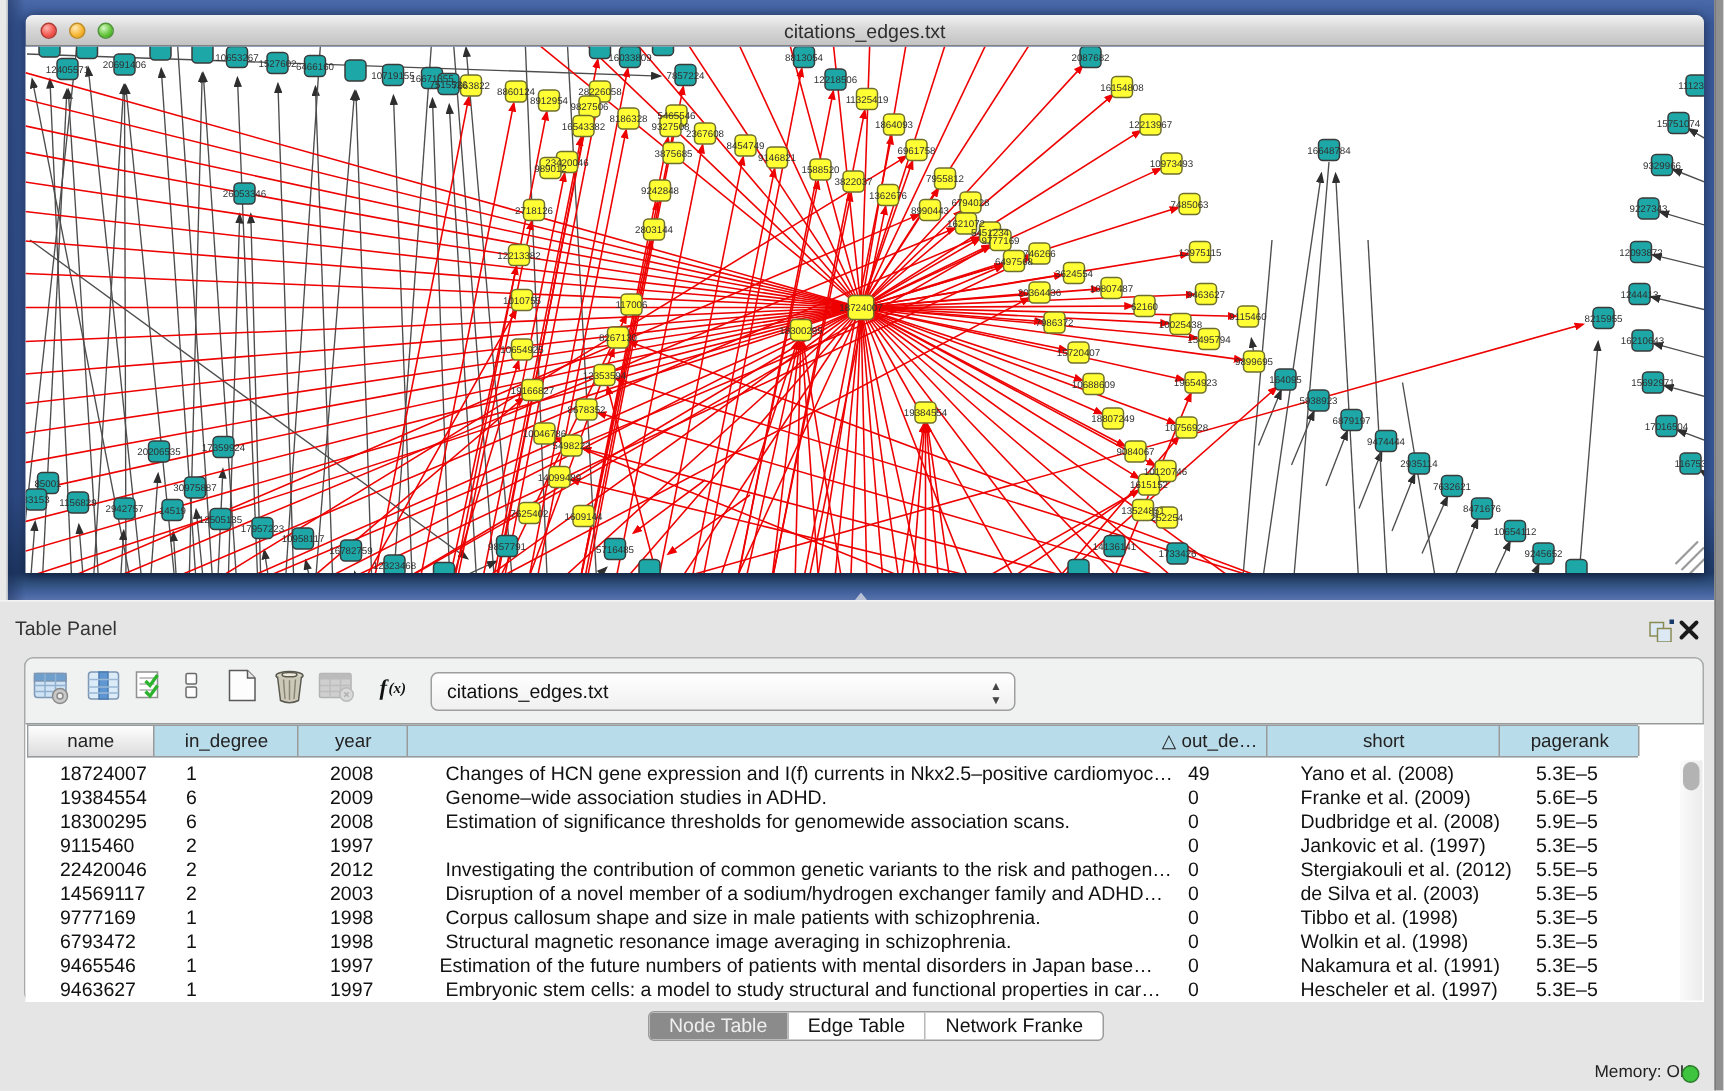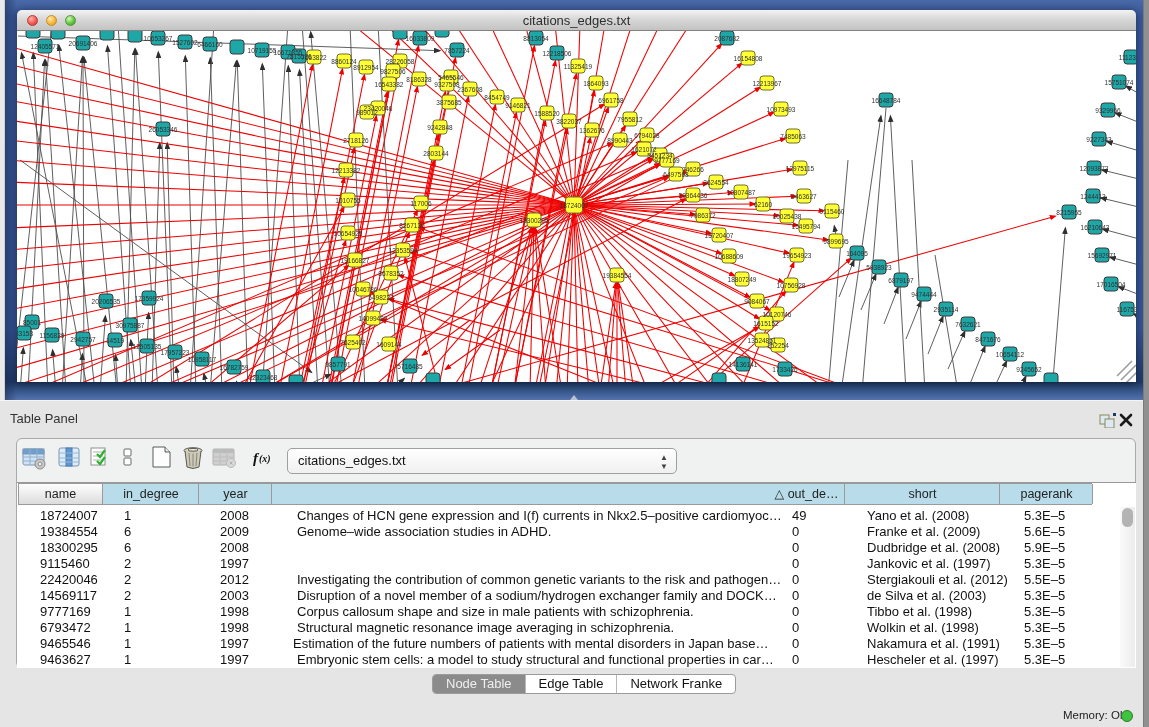--- a/index.html
+++ b/index.html
@@ -624,20 +624,21 @@
       <span style="left:203px">2009</span>
       <span style="left:280px;width:486px">Genome–wide association studies in ADHD.</span>
       <span style="left:775px">0</span>
       <span style="left:850px">Franke et al. (2009)</span>
       <span style="left:1007px">5.6E–5</span>
     </div>
 <div class="trow" style="top:57px">
       <span style="left:23px">18300295</span>
       <span style="left:107px">6</span>
       <span style="left:203px">2008</span>
+      <span style="left:280px;width:486px">Estimation of significance thresholds for genomewide association scans.</span>
       <span style="left:775px">0</span>
       <span style="left:850px">Dudbridge et al. (2008)</span>
       <span style="left:1007px">5.9E–5</span>
     </div>
 <div class="trow" style="top:73px">
       <span style="left:23px">9115460</span>
       <span style="left:107px">2</span>
       <span style="left:203px">1997</span>
       <span style="left:775px">0</span>
       <span style="left:850px">Jankovic et al. (1997)</span>
@@ -649,21 +650,21 @@
       <span style="left:203px">2012</span>
       <span style="left:280px;width:486px">Investigating the contribution of common genetic variants to the risk and pathogen…</span>
       <span style="left:775px">0</span>
       <span style="left:850px">Stergiakouli et al. (2012)</span>
       <span style="left:1007px">5.5E–5</span>
     </div>
 <div class="trow" style="top:105px">
       <span style="left:23px">14569117</span>
       <span style="left:107px">2</span>
       <span style="left:203px">2003</span>
-      <span style="left:280px;width:486px">Disruption of a novel member of a sodium/hydrogen exchanger family and DOCK…</span>
+      <span style="left:280px;width:486px">Disruption of a novel member of a sodium/hydrogen exchanger family and ADHD…</span>
       <span style="left:775px">0</span>
       <span style="left:850px">de Silva et al. (2003)</span>
       <span style="left:1007px">5.3E–5</span>
     </div>
 <div class="trow" style="top:121px">
       <span style="left:23px">9777169</span>
       <span style="left:107px">1</span>
       <span style="left:203px">1998</span>
       <span style="left:280px;width:486px">Corpus callosum shape and size in male patients with schizophrenia.</span>
       <span style="left:775px">0</span>

